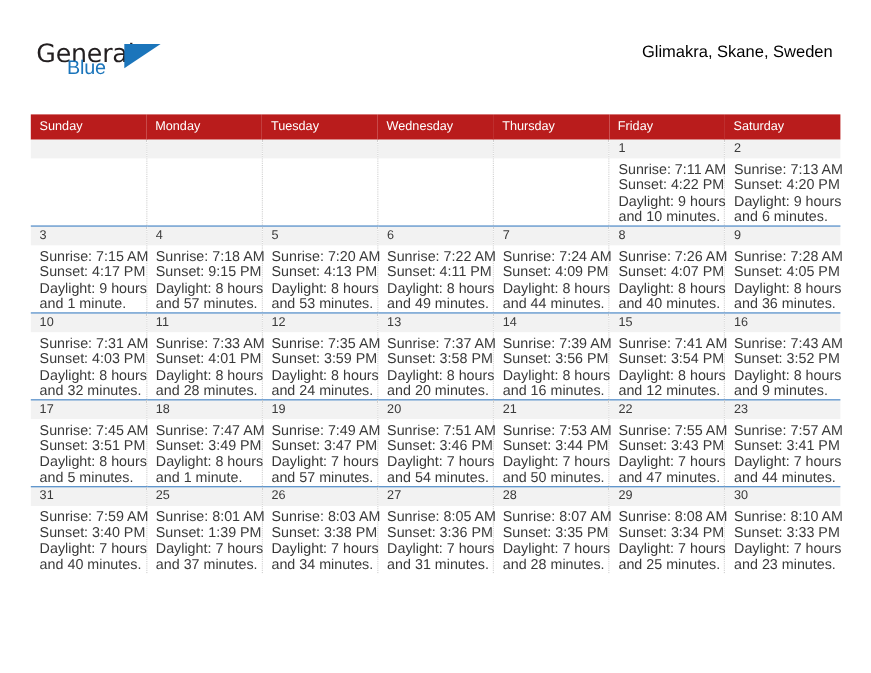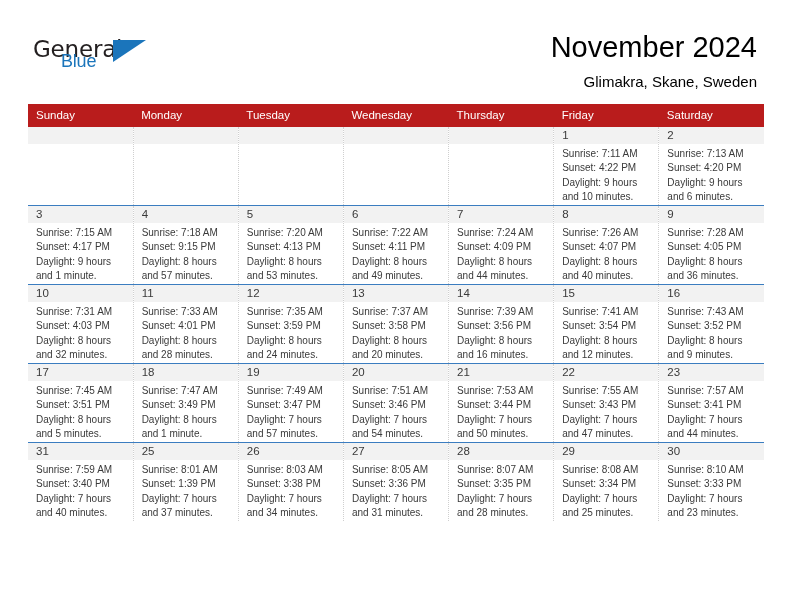--- a/index.html
+++ b/index.html
@@ -131,21 +131,21 @@
     line-height: 17px;
     padding-left: 8px;
     font-size: 11.5px;
     color: #3a3a3a;
   }
   .cell-head.empty {
     color: transparent;
   }
   .cell-body {
     padding: 3px 6px 0 8px;
-    font-size: 10px;
+    font-size: 13px;
     line-height: 14.3px;
     color: #3a3a3a;
   }
   .cell-body div {
     white-space: nowrap;
   }
 </style>
 </head>
 <body>
 
@@ -153,21 +153,20 @@
 
   <div class="header">
 
     <div class="brand">
       <span class="brand-general">General</span>
       <span class="brand-tri"></span>
       <span class="brand-blue">Blue</span>
     </div>
 
     <div class="title-block">
-      <div class="month-title">November 2024</div>
       <div class="location">Glimakra, Skane, Sweden</div>
     </div>
 
   </div>
 
   <div class="calendar">
     <table class="cal">
       <thead>
         <tr>
           <th>Sunday</th>

